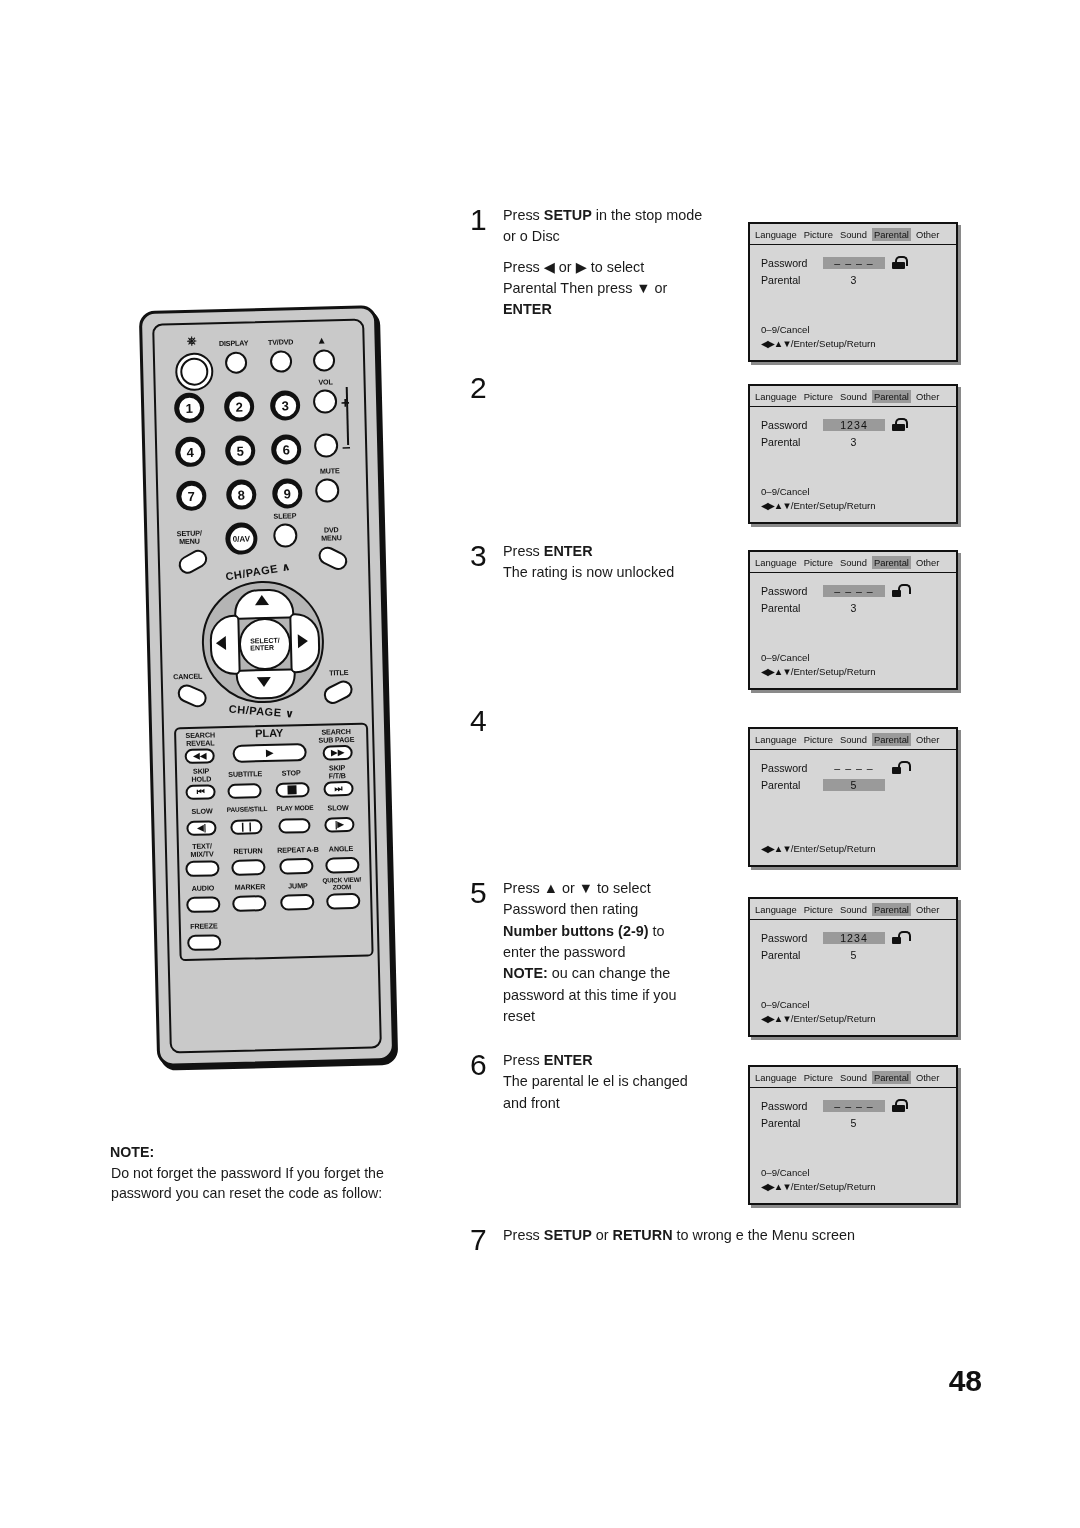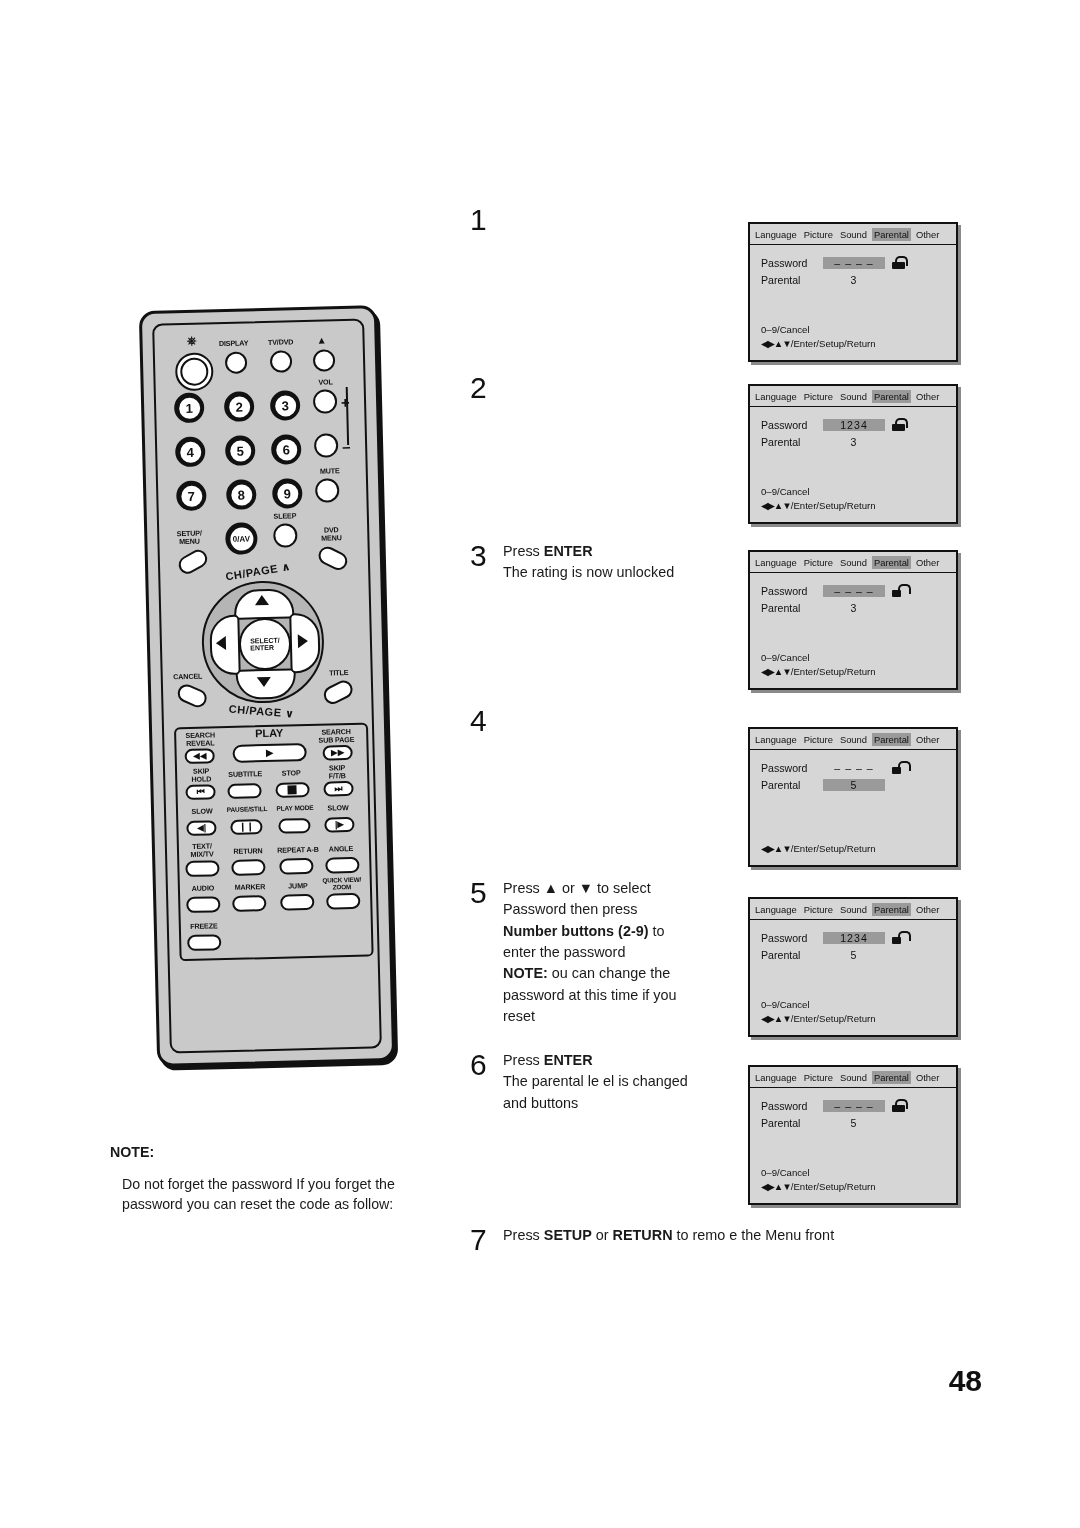--- a/index.html
+++ b/index.html
@@ -172,21 +172,21 @@
     font-size:9.6px;color:#111;line-height:1.45;
   }
   .osd-foot .arrows{letter-spacing:-1px;}
 
   
   .note{
     position:absolute;left:110px;top:1142px;width:300px;
     font-size:14.2px;line-height:1.42;color:#1a1a1a;
   }
   .note-title{font-weight:bold;margin-bottom:1px;}
-  .note-p{margin:12px;}
+  .note-p{margin:1px;}
   .note-just{text-align:justify;}
   .note-just b{font-weight:bold;}
 
   
   .step7{position:absolute;left:470px;top:1225px;width:470px;}
 
   
   .pageno{
     position:absolute;right:98px;bottom:130px;
     font-size:30px;font-weight:bold;color:#111;
@@ -373,20 +373,27 @@
         <div class="rbtn pill" style="left:18px;top:610px;width:34px;height:16px;"></div>
 
       </div>
     </div>
   </div>
 
   <div class="steps">
 
     <div class="step" style="height:168px;">
       <div class="step-num">1</div>
+      <div class="step-body">
+        <div><span>Press </span><b>SETUP</b><span> in the stop mode</span></div>
+        <div>or  o Disc</div>
+        <div style="margin-top:9px;">Press ◀ or ▶ to select</div>
+        <div> Parental  Then press ▼ or</div>
+        <div style="font-weight:bold;">ENTER</div>
+      </div>
     </div>
 
     <div class="step" style="height:168px;">
       <div class="step-num">2</div>
     </div>
 
     <div class="step" style="height:165px;">
       <div class="step-num">3</div>
       <div class="step-body">
         <div><span>Press </span><b>ENTER</b></div>
@@ -395,35 +402,35 @@
     </div>
 
     <div class="step" style="height:172px;">
       <div class="step-num">4</div>
     </div>
 
     <div class="step" style="height:172px;">
       <div class="step-num">5</div>
       <div class="step-body">
         <div>Press ▲ or ▼ to select</div>
-        <div> Password  then press</div>
+        <div> Password  then rating</div>
         <div><b>Number buttons (2-9)</b><span> to</span></div>
         <div>enter the password</div>
         <div><b>NOTE:</b><span>  ou can change the</span></div>
         <div>password at this time if you</div>
         <div>reset</div>
       </div>
     </div>
 
     <div class="step">
       <div class="step-num">6</div>
       <div class="step-body">
         <div><span>Press </span><b>ENTER</b></div>
         <div>The parental le el is changed</div>
-        <div>and buttons</div>
+        <div>and front</div>
       </div>
     </div>
 
   </div>
 
   <div id="osd-container">
       <div class="osd" style="left: 748px; top: 222px;">
         <div class="osd-tabs">
           <div class="osd-tab">Language</div>
           <div class="osd-tab">Picture</div>
@@ -582,21 +589,21 @@
         <div class="osd-foot">
           <div>0–9/Cancel</div>
           <div><span class="arrows">◀▶▲▼</span><span>/Enter/Setup/Return</span></div>
         </div>
       </div>
     </div>
 
   <div class="step7">
     <div class="step-num">7</div>
     <div class="step-body">
-      <div><span>Press </span><b>SETUP</b><span> or </span><b>RETURN</b><span> to remo e the Menu front</span></div>
+      <div><span>Press </span><b>SETUP</b><span> or </span><b>RETURN</b><span> to wrong e the Menu screen</span></div>
     </div>
   </div>
 
   <div class="note">
     <div class="note-title">NOTE:</div>
     <p class="note-p">Do not forget the password  If you forget the password  you can reset the code as follow:</p>
   </div>
 
   <div class="pageno">48</div>
 

